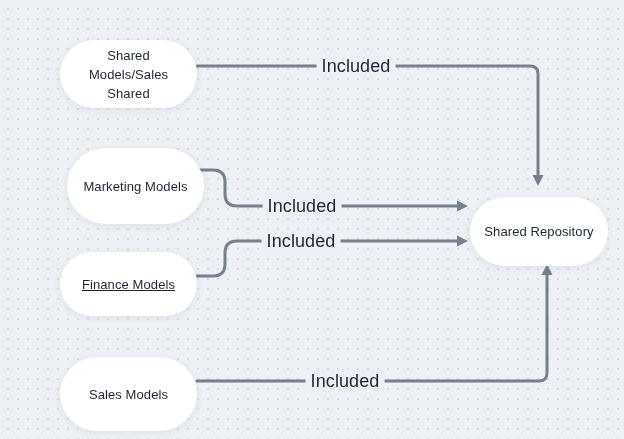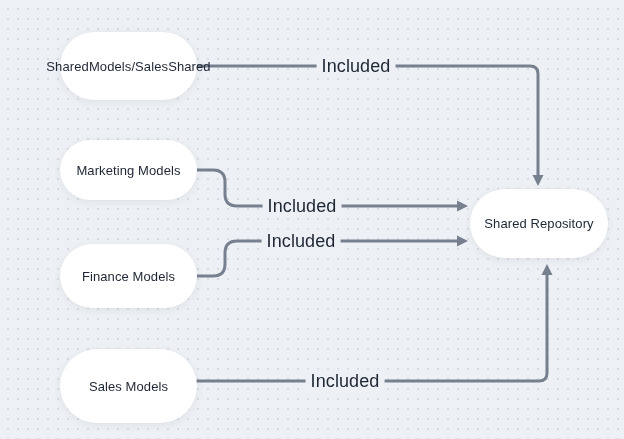--- a/index.html
+++ b/index.html
@@ -31,28 +31,30 @@
   .edges polygon {
     fill: #76808e;
     stroke: none;
   }
   .node {
     position: absolute;
     background: #ffffff;
     border-radius: 999px;
     box-shadow: 0 2px 8px rgba(40, 55, 80, 0.07), 0 0 1px rgba(40, 55, 80, 0.05);
     display: flex;
+    flex-direction: column;
     align-items: center;
     justify-content: center;
     text-align: center;
     color: #1d2634;
     font-size: 13px;
     font-weight: 500;
     letter-spacing: 0.1px;
     line-height: 19px;
+    margin-top: 8px;
   }
   .edge-label {
     position: absolute;
     transform: translate(-50%, -50%);
     background: #edf0f4;
     color: #1d2634;
     font-size: 18px;
     font-weight: 500;
     letter-spacing: 0.1px;
     padding: 1px 5px;
@@ -86,25 +88,25 @@
   <span class="edge-label" style="left:301px; top:241px;">Included</span>
 
   <span class="edge-label" style="left:345px; top:381px;">Included</span>
 
   <div class="node" style="left:60px; top:32px; width:137px; height:68px;">
     <span>Shared</span>
     <span>Models/Sales</span>
     <span>Shared</span>
   </div>
 
-  <div class="node" style="left:60px; top:140px; width:137px; height:60px;">
+  <div class="node" style="left:67px; top:140px; width:137px; height:76px;">
     <span>Marketing Models</span>
   </div>
 
-  <div class="node" style="left:60px; top:244px; width:137px; height:64px;">
+  <div class="node" style="left:60px; top:244px; width:137px; height:64px;text-decoration:underline;">
     <span>Finance Models</span>
   </div>
 
   <div class="node" style="left:60px; top:349px; width:137px; height:74px;">
     <span>Sales Models</span>
   </div>
 
   <div class="node" style="left:470px; top:189px; width:138px; height:69px;text-align:right;">
     <span>Shared Repository</span>
   </div>

